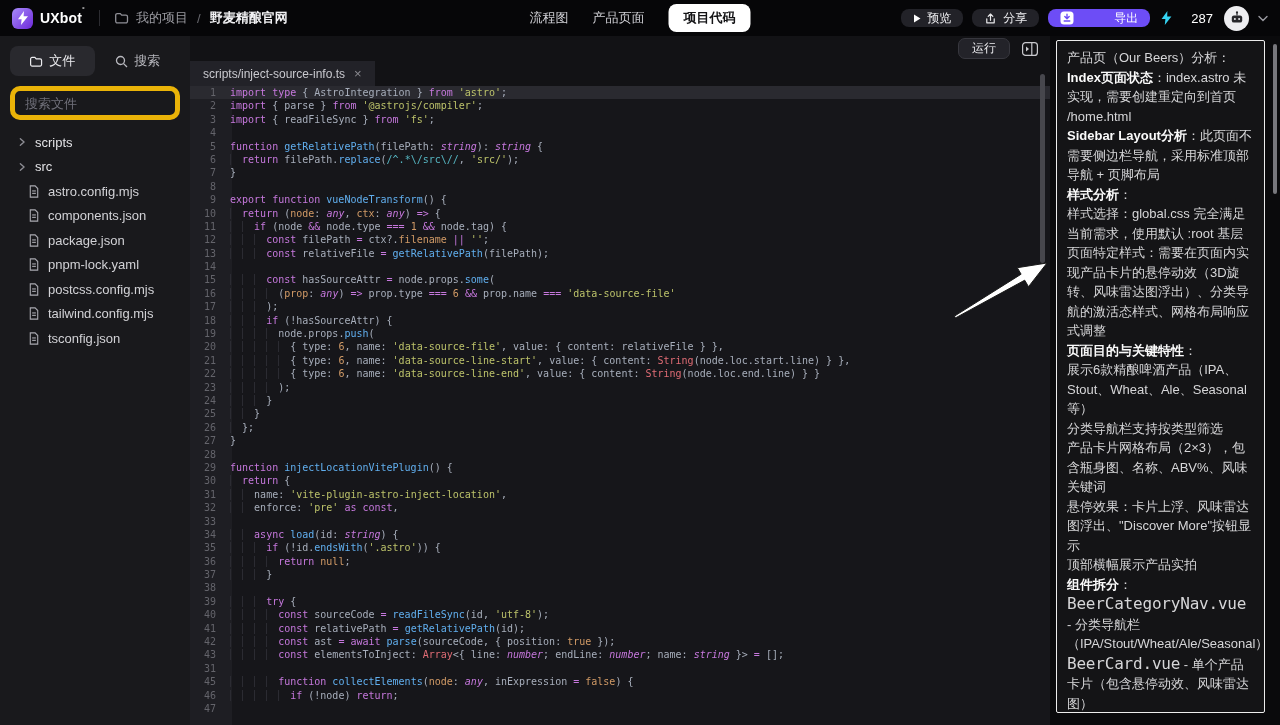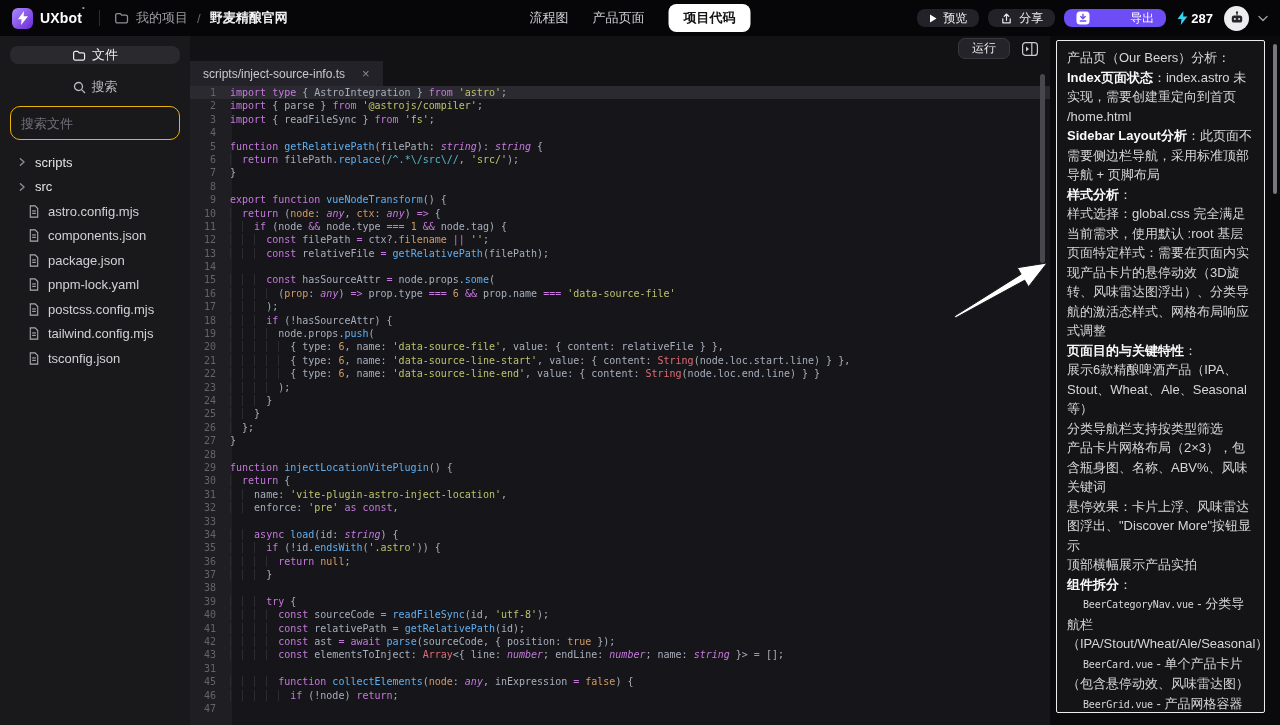--- a/index.html
+++ b/index.html
@@ -23,51 +23,51 @@
   .centernav { position:absolute; left:50%; top:0; height:36px; transform:translateX(-50%);
                display:flex; align-items:center; gap:24px; }
   .navitem { color:#cfcfd4; font-size:13px; cursor:pointer; background:none; border:none;
              font-family:inherit; }
   .navitem.active { background:#fff; color:#141416; font-weight:600; padding:5px 15px; border-radius:8px; }
   .tb-right { margin-left:auto; display:flex; align-items:center; gap:9px; }
   .btn { height:18px; border:none; border-radius:8px; display:flex; align-items:center; gap:6px;
          padding:0 12px; font-size:12px; font-family:inherit; cursor:pointer; }
   .btn-dark { background:#222228; color:#eeeef1; }
   .btn-accent { background:#6d4df6; color:#fff;gap:40px; }
-  .credits { display:flex; align-items:center; gap:3px; color:#fff; font-size:13px; font-weight:700; margin:13px 2px; }
+  .credits { display:flex; align-items:center; gap:19px; color:#fff; font-size:13px; font-weight:400; margin:13px 2px; }
   .avatar { width:25px; height:25px; border-radius:50%; background:#ededf0; display:flex;
             align-items:center; justify-content:center; cursor:pointer; }
   .caret { display:flex; align-items:center; cursor:pointer; }
 
   
   .sidebar { position:absolute; top:36px; left:0; width:190px; bottom:0; background:#19191c; }
-  .sb-tabs { display:flex; gap:14px; padding:10px 10px 0 10px;flex-direction:column; }
+  .sb-tabs { display:flex; gap:1px; padding:10px 10px 0 10px; }
   .sb-tab { flex:1; height:30px; border:none; border-radius:8px; background:transparent; color:#b9b9bf;
             display:flex; align-items:center; justify-content:center; gap:6px; font-size:13px;
             font-family:inherit; cursor:pointer; }
   .sb-tab.active { background:#29292e; color:#ececef; }
-  .sb-search { margin:10px 10px 6px 10px; height:34px; border:1px solid #eab308; border-radius:10px;
+  .sb-search { margin:10px 10px 6px 10px; height:34px; border:5px solid #eab308; border-radius:10px;
                display:flex; align-items:center; padding:0 10px; }
   .sb-search input { flex:1; background:transparent; border:none; outline:none; color:#e8e8ea;
                      font-size:13px; font-family:inherit; }
   .sb-search input::placeholder { color:#70707a; }
   .tree { padding-top:4px; }
   .trow { height:24.5px; display:flex; align-items:center; font-size:13px; cursor:pointer; }
   .trow.folder { padding-left:17px; color:#e3e3e6; font-weight:500; gap:8px; }
   .trow.file { padding-left:28px; color:#d2d2d6; gap:8px; }
 
   
   .editor { position:absolute; top:36px; left:190px; width:860px; bottom:0; background:#16161a; }
   .ed-toolbar { height:25px; background:#121215; display:flex; justify-content:flex-end;
                 align-items:center; gap:12px; padding-right:12px; }
   .run-btn { height:21px; padding:0 13px; background:#232329; border:1px solid #37373e; border-radius:7px;
              color:#ededf0; font-size:12px; font-family:inherit; cursor:pointer; }
   .panel-toggle { background:none; border:none; display:flex; align-items:center; cursor:pointer; }
   .ed-tabbar { height:25px; background:#121215; display:flex; }
-  .ed-tab { display:flex; align-items:center; gap:17px; padding:0 13px; background:#222228;
+  .ed-tab { display:flex; align-items:center; gap:9px; padding:0 13px; background:#222228;
             color:#c9c9cf; font-size:12px; cursor:pointer; }
   .ed-tab .close { color:#8a8a90; font-size:13px; cursor:pointer; }
   .code { position:absolute; top:50px; left:0; right:0; bottom:0; overflow:hidden;
           font-family:"DejaVu Sans Mono", monospace; font-size:10px;
           background:linear-gradient(90deg,#1e1e23 0 42px,#16161a 42px); }
   .cl { display:flex; height:13.4px; line-height:13.4px; white-space:pre; }
   .cl.hl { background:#2a2a30; }
   .ln { flex:0 0 34px; text-align:right; padding-right:8px; color:#64646b; }
   .ct { padding-left:6px; }
   .i { color:transparent;
@@ -78,21 +78,21 @@
   .ed-scroll { position:absolute; right:5px; top:38px; width:5px; height:189px; background:#47474d;
                border-radius:3px; cursor:pointer; }
 
   
   .rightzone { position:absolute; top:36px; left:1050px; right:0; bottom:0; background:#0a0a0c; }
   .panelbox { position:absolute; left:6px; top:4px; width:209px; bottom:12px;
               border:1.5px solid #ececec; border-radius:2px; background:#141416;
               padding:7px 10px; overflow:hidden; }
   .pb { font-size:13px; line-height:19.5px; color:#d6d6d8; }
   .pb .b { font-weight:700; color:#fafafa; }
-  .pb .m { font-family:"DejaVu Sans Mono", monospace; font-size:10px; letter-spacing:-0.2px;margin-left:16px; }
+  .pb .m { font-family:"DejaVu Sans Mono", monospace; font-size:16px; letter-spacing:-0.2px; }
   .pz-scroll { position:absolute; right:3px; top:8px; width:4px; height:150px; background:#77777c;
                border-radius:2px; cursor:pointer; }
 
   
   .arrow-layer { position:absolute; inset:0; pointer-events:none; z-index:9; }
   svg { display:block; }
 </style>
 </head>
 <body>
 

